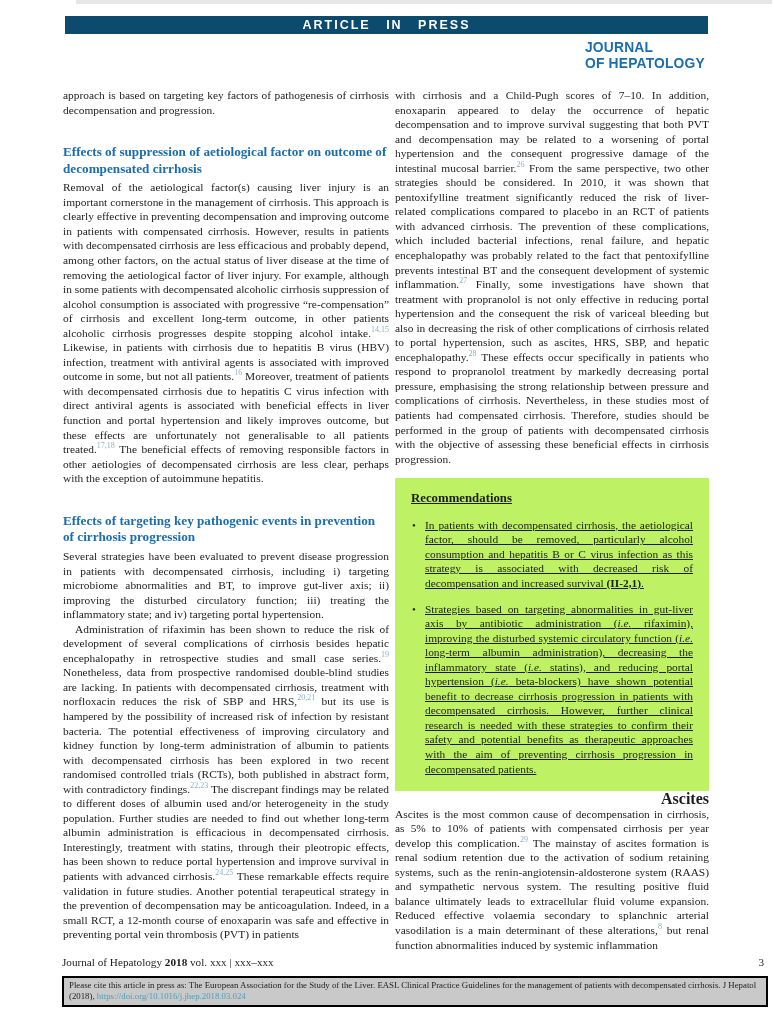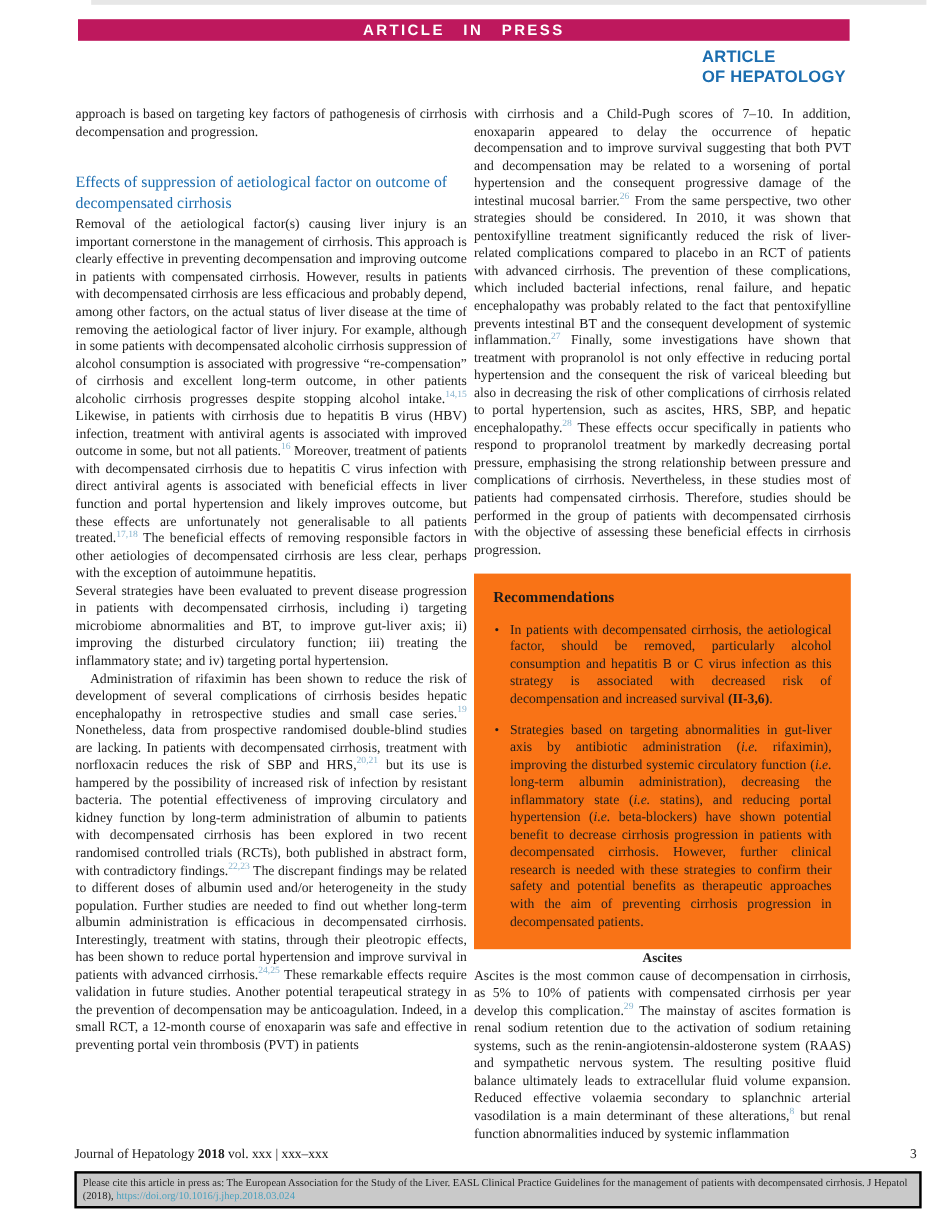--- a/index.html
+++ b/index.html
@@ -5,56 +5,56 @@
   html,body { margin:0; padding:0; background:#ffffff; }
   .page {
     position:relative; width:774px; height:1024px; background:#ffffff;
     font-family:"Liberation Serif", serif; color:#1c1c1c; overflow:hidden;
   }
   .top-strip {
     position:absolute; top:0; left:76px; width:696px; height:4px; background:#e7e7e7;
   }
   .banner {
     position:absolute; top:16px; left:65px; width:643px; height:18px;
-    background:#be185d; color:#ffffff;
+    background:#0c4a6e; color:#ffffff;
     font-family:"Liberation Sans", sans-serif; font-weight:bold;
     font-size:12.5px; letter-spacing:2px; word-spacing:10px;
     text-align:center; line-height:18px;
   }
   .logo {
     position:absolute; top:40px; left:585px;
     font-family:"Liberation Sans", sans-serif; font-weight:bold;
     color:#1b6daf; font-size:13.8px; line-height:15.5px; letter-spacing:0.2px;
   }
   .logo span { display:block; }
   .col {
     position:absolute; top:88px; font-size:11.4px; line-height:14.55px;
     text-align:justify; text-justify:inter-word;
   }
   .col-left  { left:63px;  width:326px; }
   .col-right { left:395px; width:314px; }
   p { margin:0; }
   .indent { text-indent:12px; }
   .sec {
-    font-family:"Liberation Serif", serif; font-weight:normal;
+    font-family:"Liberation Serif", serif; font-weight:bold;
     font-size:13.2px; line-height:16.6px; color:#1b6daf;
     margin:27px 0 3px 0; text-align:left;
   }
   .sec-tight { margin-top:14px; }
   sup.ref { color:#86b3cd; font-size:8px; line-height:0; }
   .box {
-    background:#f97316; margin-top:12px; padding:13px 16px 4px 16px;
+    background:#bef264; margin-top:12px; padding:13px 16px 4px 16px;text-decoration:underline;
   }
   .box-title {
     font-weight:bold; font-size:12.8px; margin:0 0 12px 0; text-align:left;
   }
   .box ul { margin:0; padding:0; list-style:none; }
   .box li { position:relative; padding-left:14px; margin:0 0 11px 0; }
   .bullet { position:absolute; left:1px; top:0; font-size:11px; }
-  .subhead { font-weight:bold; font-size:11px; text-align:center; margin:1px 0 0 0; }
+  .subhead { font-weight:bold; font-size:16px; text-align:right; margin:1px 0 0 0; }
   .footer-line {
     position:absolute; top:956px; left:62px; width:646px;
     font-size:11.2px;
   }
   .page-num { position:absolute; top:956px; right:10px; font-size:11.2px; }
   .cite-box {
     position:absolute; left:62px; top:976px; width:706px; box-sizing:border-box;
     border:2px solid #000000; background:#c9c9c9;
     padding:2px 5px 3px 5px; font-size:8.8px; line-height:11px; text-align:left;
   }
@@ -65,41 +65,42 @@
 
 <div class="page">
 
   <div class="top-strip"></div>
 
   <div class="banner">
     <span>ARTICLE IN PRESS</span>
   </div>
 
   <div class="logo">
-    <span>ARTICLE</span>
+    <span>JOURNAL</span>
     <span>OF HEPATOLOGY</span>
   </div>
 
   <div class="col col-left">
     <p>approach is based on targeting key factors of pathogenesis of cirrhosis decompensation and progression.</p>
     <h2 class="sec">Effects of suppression of aetiological factor on outcome of decompensated cirrhosis</h2>
     <p>Removal of the aetiological factor(s) causing liver injury is an important cornerstone in the management of cirrhosis. This approach is clearly effective in preventing decompensation and improving outcome in patients with compensated cirrhosis. However, results in patients with decompensated cirrhosis are less efficacious and probably depend, among other factors, on the actual status of liver disease at the time of removing the aetiological factor of liver injury. For example, although in some patients with decompensated alcoholic cirrhosis suppression of alcohol consumption is associated with progressive “re-compensation” of cirrhosis and excellent long-term outcome, in other patients alcoholic cirrhosis progresses despite stopping alcohol intake.<sup class="ref">14,15</sup> Likewise, in patients with cirrhosis due to hepatitis B virus (HBV) infection, treatment with antiviral agents is associated with improved outcome in some, but not all patients.<sup class="ref">16</sup> Moreover, treatment of patients with decompensated cirrhosis due to hepatitis C virus infection with direct antiviral agents is associated with beneficial effects in liver function and portal hypertension and likely improves outcome, but these effects are unfortunately not generalisable to all patients treated.<sup class="ref">17,18</sup> The beneficial effects of removing responsible factors in other aetiologies of decompensated cirrhosis are less clear, perhaps with the exception of autoimmune hepatitis.</p>
+    <h2 class="sec">Effects of targeting key pathogenic events in prevention of cirrhosis progression</h2>
     <p>Several strategies have been evaluated to prevent disease progression in patients with decompensated cirrhosis, including i) targeting microbiome abnormalities and BT, to improve gut-liver axis; ii) improving the disturbed circulatory function; iii) treating the inflammatory state; and iv) targeting portal hypertension.</p>
     <p class="indent">Administration of rifaximin has been shown to reduce the risk of development of several complications of cirrhosis besides hepatic encephalopathy in retrospective studies and small case series.<sup class="ref">19</sup> Nonetheless, data from prospective randomised double-blind studies are lacking. In patients with decompensated cirrhosis, treatment with norfloxacin reduces the risk of SBP and HRS,<sup class="ref">20,21</sup> but its use is hampered by the possibility of increased risk of infection by resistant bacteria. The potential effectiveness of improving circulatory and kidney function by long-term administration of albumin to patients with decompensated cirrhosis has been explored in two recent randomised controlled trials (RCTs), both published in abstract form, with contradictory findings.<sup class="ref">22,23</sup> The discrepant findings may be related to different doses of albumin used and/or heterogeneity in the study population. Further studies are needed to find out whether long-term albumin administration is efficacious in decompensated cirrhosis. Interestingly, treatment with statins, through their pleotropic effects, has been shown to reduce portal hypertension and improve survival in patients with advanced cirrhosis.<sup class="ref">24,25</sup> These remarkable effects require validation in future studies. Another potential terapeutical strategy in the prevention of decompensation may be anticoagulation. Indeed, in a small RCT, a 12-month course of enoxaparin was safe and effective in preventing portal vein thrombosis (PVT) in patients</p>
   </div>
 
   <div class="col col-right">
     <p>with cirrhosis and a Child-Pugh scores of 7–10. In addition, enoxaparin appeared to delay the occurrence of hepatic decompensation and to improve survival suggesting that both PVT and decompensation may be related to a worsening of portal hypertension and the consequent progressive damage of the intestinal mucosal barrier.<sup class="ref">26</sup> From the same perspective, two other strategies should be considered. In 2010, it was shown that pentoxifylline treatment significantly reduced the risk of liver-related complications compared to placebo in an RCT of patients with advanced cirrhosis. The prevention of these complications, which included bacterial infections, renal failure, and hepatic encephalopathy was probably related to the fact that pentoxifylline prevents intestinal BT and the consequent development of systemic inflammation.<sup class="ref">27</sup> Finally, some investigations have shown that treatment with propranolol is not only effective in reducing portal hypertension and the consequent the risk of variceal bleeding but also in decreasing the risk of other complications of cirrhosis related to portal hypertension, such as ascites, HRS, SBP, and hepatic encephalopathy.<sup class="ref">28</sup> These effects occur specifically in patients who respond to propranolol treatment by markedly decreasing portal pressure, emphasising the strong relationship between pressure and complications of cirrhosis. Nevertheless, in these studies most of patients had compensated cirrhosis. Therefore, studies should be performed in the group of patients with decompensated cirrhosis with the objective of assessing these beneficial effects in cirrhosis progression.</p>
 
     <div class="box">
       <p class="box-title">Recommendations</p>
       <ul>
         <li>
           <span class="bullet">•</span>
-          <span>In patients with decompensated cirrhosis, the aetiological factor, should be removed, particularly alcohol consumption and hepatitis B or C virus infection as this strategy is associated with decreased risk of decompensation and increased survival <b>(II-3,6)</b>.</span>
+          <span>In patients with decompensated cirrhosis, the aetiological factor, should be removed, particularly alcohol consumption and hepatitis B or C virus infection as this strategy is associated with decreased risk of decompensation and increased survival <b>(II-2,1)</b>.</span>
         </li>
         <li>
           <span class="bullet">•</span>
           <span>Strategies based on targeting abnormalities in gut-liver axis by antibiotic administration (<i>i.e.</i> rifaximin), improving the disturbed systemic circulatory function (<i>i.e.</i> long-term albumin administration), decreasing the inflammatory state (<i>i.e.</i> statins), and reducing portal hypertension (<i>i.e.</i> beta-blockers) have shown potential benefit to decrease cirrhosis progression in patients with decompensated cirrhosis. However, further clinical research is needed with these strategies to confirm their safety and potential benefits as therapeutic approaches with the aim of preventing cirrhosis progression in decompensated patients.</span>
         </li>
       </ul>
     </div>
 
     <p class="subhead">Ascites</p>
     <p>Ascites is the most common cause of decompensation in cirrhosis, as 5% to 10% of patients with compensated cirrhosis per year develop this complication.<sup class="ref">29</sup> The mainstay of ascites formation is renal sodium retention due to the activation of sodium retaining systems, such as the renin-angiotensin-aldosterone system (RAAS) and sympathetic nervous system. The resulting positive fluid balance ultimately leads to extracellular fluid volume expansion. Reduced effective volaemia secondary to splanchnic arterial vasodilation is a main determinant of these alterations,<sup class="ref">8</sup> but renal function abnormalities induced by systemic inflammation</p>

